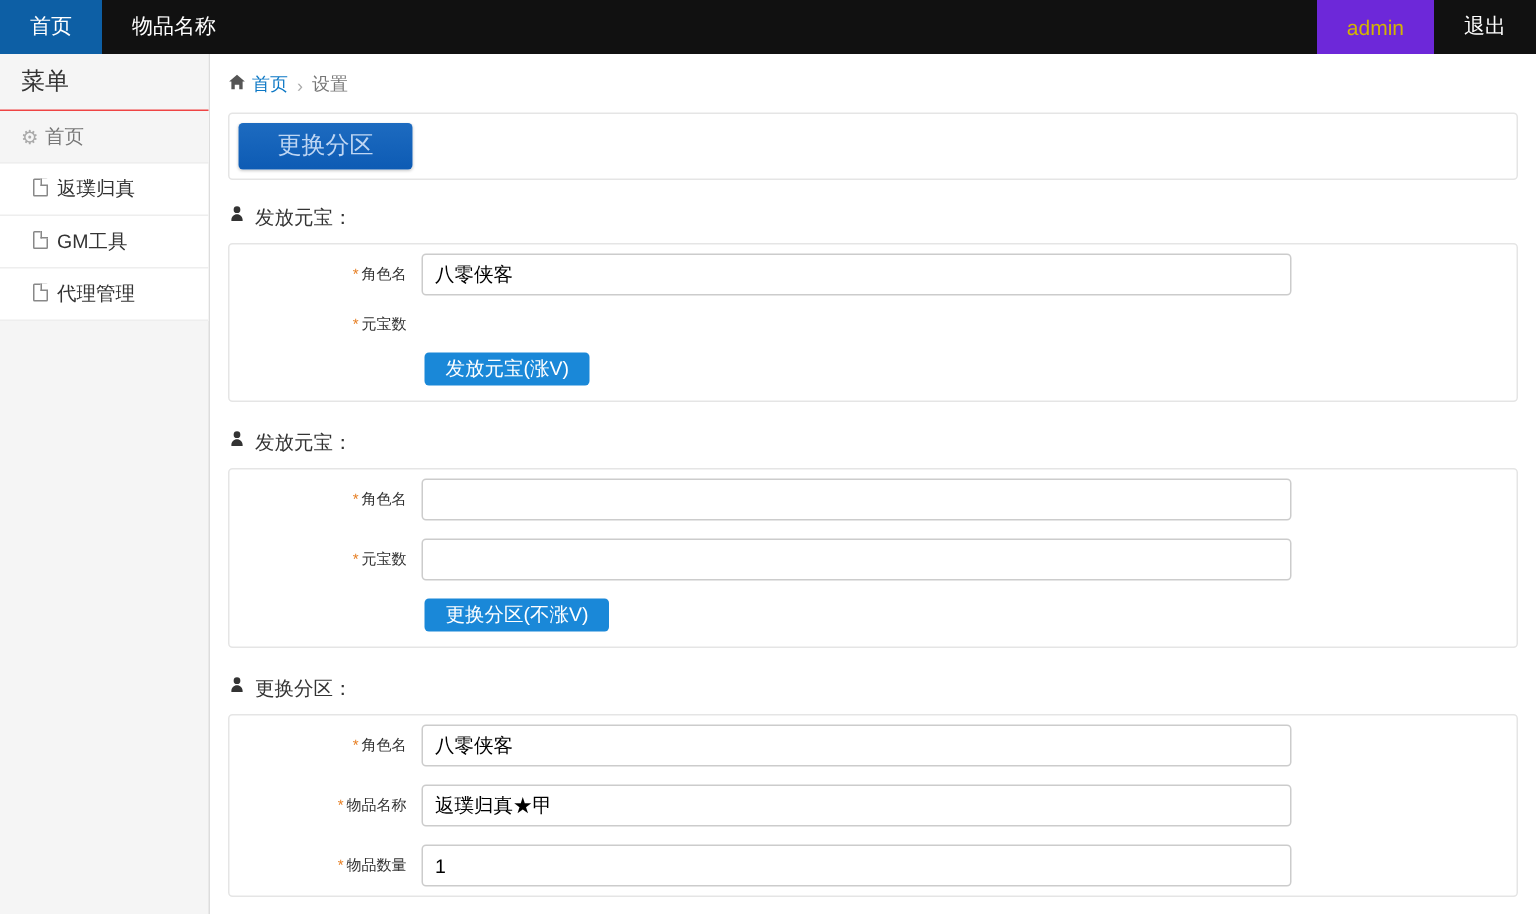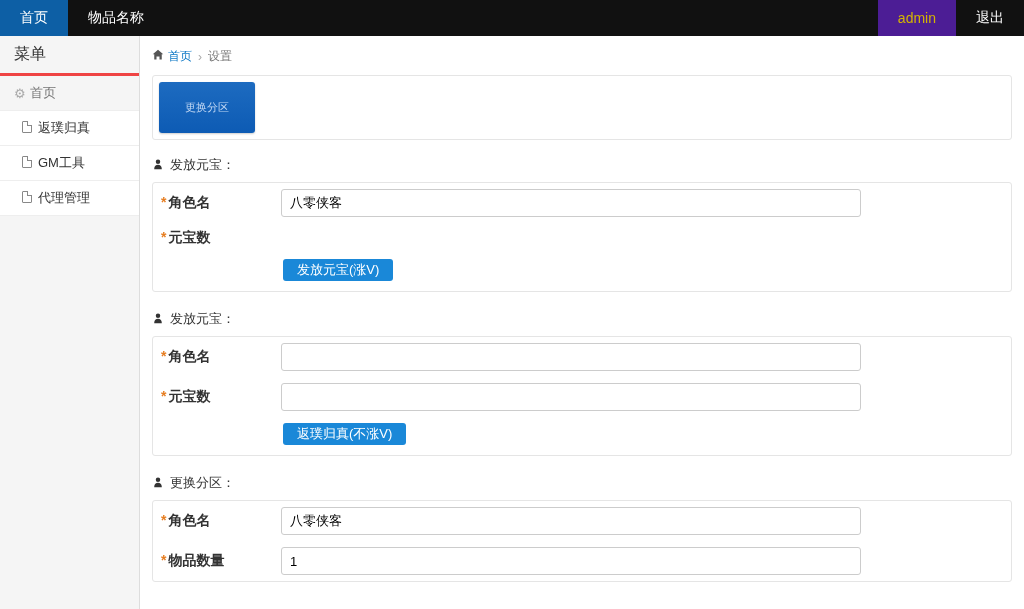--- a/index.html
+++ b/index.html
@@ -29,36 +29,36 @@
       align-items: center;
       padding: 0 20px;
       color: #fff;
       cursor: pointer;
       font-size: 14px;
     }
     .nav-item.active {
       background: #0d5fa5;
     }
     .nav-item.admin {
-      background: #4c1d95;
+      background: #6d28d9;
       color: #d4b500;
     }
     .container {
       display: flex;
     }
     .sidebar {
       width: 140px;
       background: #f5f5f5;
       border-right: 1px solid #ddd;
       min-height: 540px;
     }
     .sidebar-title {
       padding: 8px 14px;
       font-size: 16px;
-      border-bottom: 3px solid #ef4444;
+      border-bottom: 1px solid #ef4444;
       background: #f5f5f5;
     }
     .sidebar-menu {
       list-style: none;
       background: #fff;
     }
     .sidebar-menu li {
       padding: 8px 14px;
       border-bottom: 1px solid #eee;
       display: flex;
@@ -134,52 +134,51 @@
       padding: 6px 16px;
       border-radius: 3px;
       border: none;
       cursor: pointer;
       font-size: 13px;
       color: #fff;
     }
     .btn-darkblue {
       background: linear-gradient(to bottom, #1d6bc0, #0d5bb4);
       box-shadow: 0 1px 2px rgba(0,0,0,0.2);
-      padding: 18px 26px;
-      font-size: 11px;
+      padding: 5px 26px;
+      font-size: 16px;
       color: #bfd6f3;
     }
     .btn-primary {
       background: #1a88d8;
       padding: 2px 14px;
     }
     .section-header {
       display: flex;
-      align-items: center;
       margin-bottom: 8px;
       font-size: 13px;
     }
     .user-icon {
       margin-right: 6px;
     }
     .form-panel {
       border: 1px solid #e5e5e5;
       border-radius: 3px;
       margin-bottom: 18px;
     }
     .form-row {
       display: flex;
       align-items: center;
       padding: 6px 8px;
     }
     .form-label {
       width: 120px;
+      text-align: right;
       padding-right: 10px;
-      font-size: 14px;
-      font-weight: bold;
+      font-size: 10px;
     }
     .required {
       color: #e67e22;
       margin-right: 2px;
     }
     .form-input {
       flex: 1;
       max-width: 580px;
       height: 28px;
       border: 1px solid #ccc;
@@ -276,38 +275,42 @@
     <div class="form-panel">
       <div class="form-row">
         <div class="form-label"><span class="required">*</span><span>角色名</span></div>
         <input type="text" class="form-input" value="" style="">
       </div>
       <div class="form-row">
         <div class="form-label"><span class="required">*</span><span>元宝数</span></div>
         <input type="text" class="form-input" value="" style="">
       </div>
       <div class="form-btn-row">
-        <button class="btn btn-primary">返璞归真(不涨V)</button>
+        <button class="btn btn-primary">更换分区(不涨V)</button>
       </div>
     </div>
 
     <div class="section-header">
       <span class="user-icon">
         <svg width="12" height="12" viewBox="0 0 16 16" fill="#333">
             <path d="M8 8a3 3 0 100-6 3 3 0 000 6zm-5 6c0-2.8 2.2-5 5-5s5 2.2 5 5v1H3v-1z"></path>
           </svg>
       </span>
       <span>更换分区：</span>
     </div>
     <div class="form-panel">
       <div class="form-row">
         <div class="form-label"><span class="required">*</span><span>角色名</span></div>
         <input type="text" class="form-input" value="八零侠客" style="">
       </div>
       <div class="form-row">
+        <div class="form-label"><span class="required">*</span><span>物品名称</span></div>
+        <input type="text" class="form-input" value="返璞归真★甲" style="">
+      </div>
+      <div class="form-row">
         <div class="form-label"><span class="required">*</span><span>物品数量</span></div>
         <input type="text" class="form-input" value="1" style="">
       </div>
 
     </div>
 
   </div>
 </div>
 
 </body></html>

